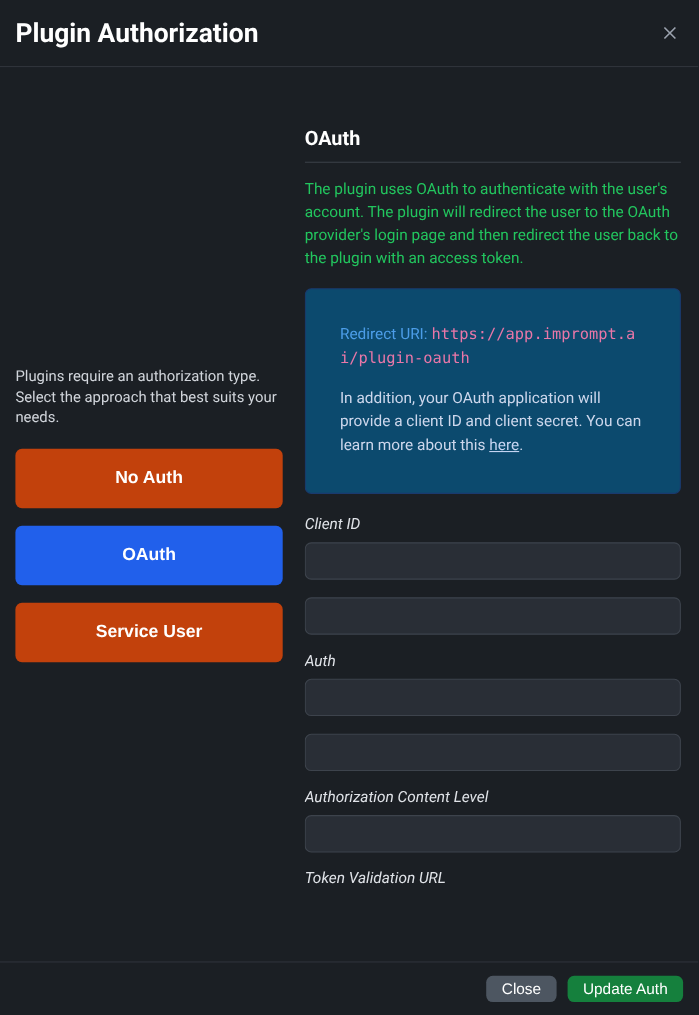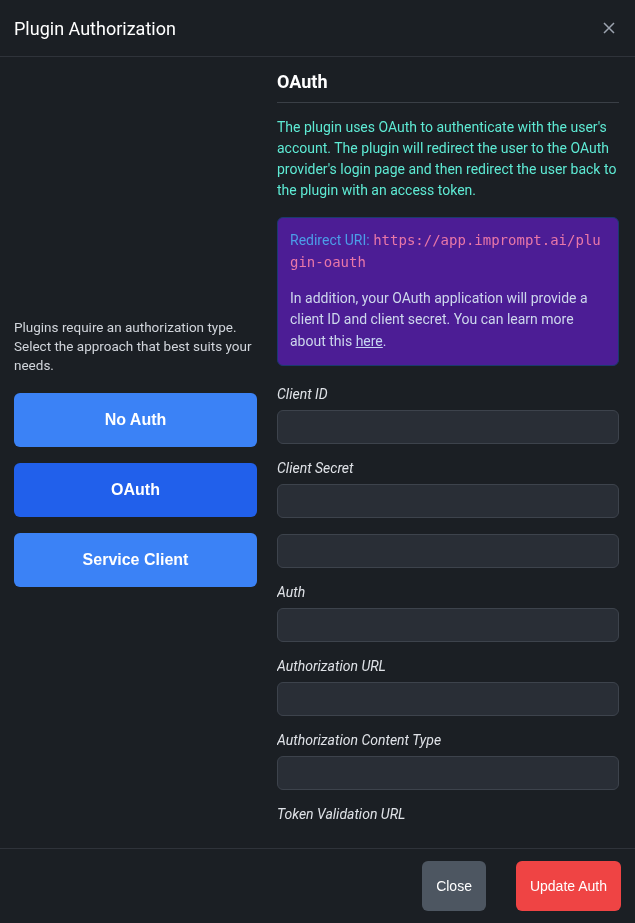--- a/index.html
+++ b/index.html
@@ -23,22 +23,22 @@
       height: 100%;
     }
     .modal-header {
       display: flex;
       justify-content: space-between;
       align-items: center;
       padding: 16px 14px 16px 14px;
       border-bottom: 1px solid #2f333a;
     }
     .modal-title {
-      font-size: 18px;
-      font-weight: 400;
+      font-size: 24px;
+      font-weight: 700;
       color: #ffffff;
     }
     .close-btn {
       background: none;
       border: none;
       color: #9ca3af;
       cursor: pointer;
       padding: 4px;
       display: flex;
       align-items: center;
@@ -65,21 +65,21 @@
       line-height: 1.4;
       color: #d1d5db;
       margin-bottom: 18px;
     }
     .tab-list {
       display: flex;
       flex-direction: column;
       gap: 16px;
     }
     .tab-btn {
-      background: #3b82f6;
+      background: #c2410c;
       border: none;
       border-radius: 6px;
       color: #ffffff;
       font-size: 16px;
       font-weight: 700;
       padding: 18px 12px;
       cursor: pointer;
       text-align: center;
     }
     .tab-btn.active {
@@ -95,28 +95,28 @@
       font-weight: 700;
       color: #ffffff;
       padding-bottom: 10px;
       border-bottom: 1px solid #3a3f46;
       margin-bottom: 14px;
       margin-top: 4px;
     }
     .section-desc {
       font-size: 14px;
       line-height: 1.5;
-      color: #5eead4;
+      color: #22c55e;
       margin-bottom: 16px;
     }
     .info-box {
-      background: #4c1d95;
+      background: #0c4a6e;
       border: 1px solid #1a3a6e;
       border-radius: 6px;
-      padding: 12px;
+      padding: 31px;
       font-size: 14px;
       line-height: 1.55;
       color: #cdd7ec;
       margin-bottom: 20px;
     }
     .redirect-label {
       color: #4c9de8;
     }
     .redirect-uri {
       font-family: ui-monospace, SFMono-Regular, Menlo, Consolas, monospace;
@@ -153,33 +153,32 @@
     .modal-footer {
       border-top: 1px solid #2f333a;
       padding: 12px 14px;
       display: flex;
       justify-content: flex-end;
       gap: 10px;
     }
     .btn {
       border: none;
       border-radius: 6px;
-      padding: 17px 14px;
+      padding: 4px 14px;
       font-size: 14px;
       font-weight: 500;
       cursor: pointer;
     }
     .btn-secondary {
       background: #4d5661;
       color: #ffffff;
     }
     .btn-primary {
-      background: #ef4444;
-      color: #ffffff;
-      margin-left: 20px;
+      background: #15803d;
+      color: #ffffff;
     }
     .right-col::-webkit-scrollbar {
       width: 0px;
     }
   </style>
 </head>
 <body>
 
 <div class="modal">
   <div class="modal-header">
@@ -190,21 +189,21 @@
       </svg>
     </button>
   </div>
 
   <div class="modal-body">
     <div class="left-col">
       <p class="intro-text">Plugins require an authorization type. Select the approach that best suits your needs.</p>
       <div class="tab-list">
         <button class="tab-btn">No Auth</button>
         <button class="tab-btn active">OAuth</button>
-        <button class="tab-btn">Service Client</button>
+        <button class="tab-btn">Service User</button>
       </div>
     </div>
 
     <div class="right-col">
       <h2 class="section-title">OAuth</h2>
       <p class="section-desc">The plugin uses OAuth to authenticate with the user's account. The plugin will redirect the user to the OAuth provider's login page and then redirect the user back to the plugin with an access token.</p>
 
       <div class="info-box">
         <p>
           <span class="redirect-label">Redirect URI:</span>
@@ -214,41 +213,36 @@
         <p>
           <span>In addition, your OAuth application will provide a client ID and client secret. You can learn more about this </span><a href="#">here</a><span>.</span>
         </p>
       </div>
 
       <div class="form-group">
         <label class="form-label">Client ID</label>
         <input class="form-input" type="text" value="" style="">
       </div>
 
-      <div class="form-group">
-        <label class="form-label">Client Secret</label>
-        <input class="form-input" type="text" value="" style="">
-      </div>
 
       <div class="form-group">
         <input class="form-input" type="text" value="" style="">
       </div>
 
       <div class="form-group">
         <label class="form-label">Auth</label>
         <input class="form-input" type="text" value="" style="">
       </div>
 
       <div class="form-group">
-        <label class="form-label">Authorization URL</label>
-        <input class="form-input" type="text" value="" style="">
-      </div>
-
-      <div class="form-group">
-        <label class="form-label">Authorization Content Type</label>
+        <input class="form-input" type="text" value="" style="">
+      </div>
+
+      <div class="form-group">
+        <label class="form-label">Authorization Content Level</label>
         <input class="form-input" type="text" value="" style="">
       </div>
 
       <div class="form-group">
         <label class="form-label">Token Validation URL</label>
 
       </div>
     </div>
   </div>
 

